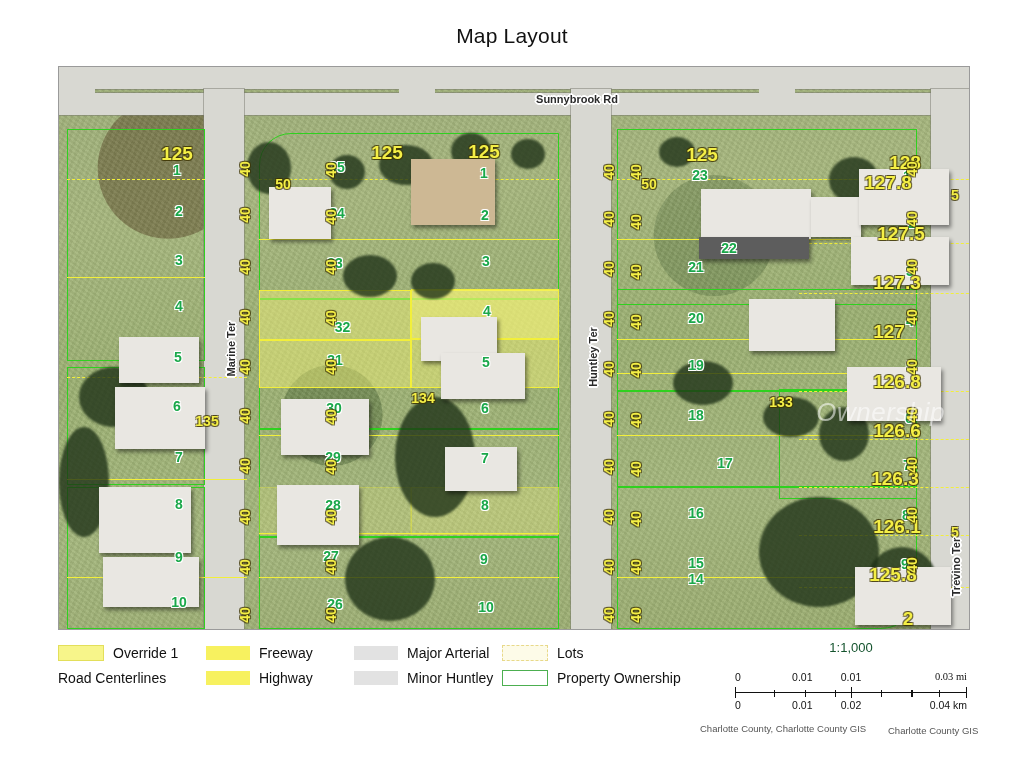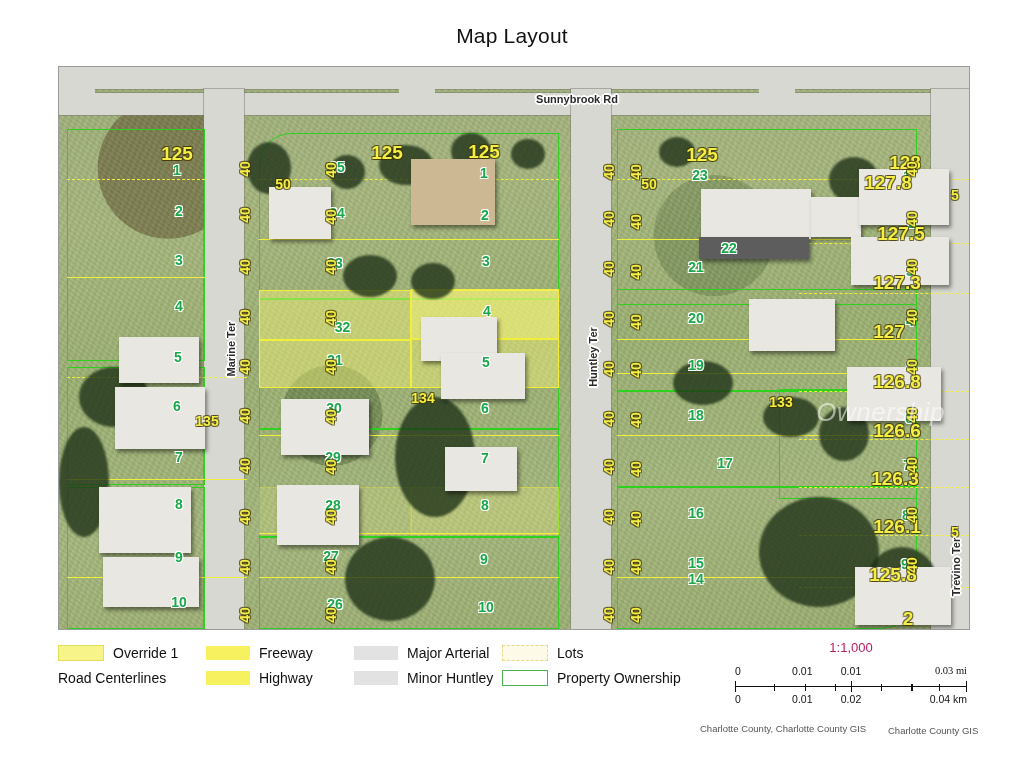--- a/index.html
+++ b/index.html
@@ -82,21 +82,21 @@
   .sw.highway{background:#f7f15f;}
   .sw.collector{background:#e2e2e2;}
   .sw.local{background:#e2e2e2;}
   .sw.major{background:#e2e2e2;}
   .sw.minor{background:#e2e2e2;}
   .sw.lots{background:#fdfbe8;border:1.5px dashed #e8d98a;}
   .sw.prop{background:#fff;border:1.5px solid #4caf50;}
   .legcell.noswatch .lb{margin-left:0;}
   
   #scale{position:absolute;left:735px;top:640px;width:232px;}
-  #ratio{text-align:center;font-size:13px;color:#be185d;margin-bottom:10px;}
+  #ratio{text-align:center;font-size:13px;color:#14532d;margin-bottom:16px;}
   .sbrow{position:relative;height:15px;font-size:10.5px;color:#111;}
   .sbrow span{position:absolute;transform:translateX(-50%);white-space:nowrap;}
   #sbline{position:relative;height:11px;margin:1px 0;}
   #sbline .axis{position:absolute;left:0;right:0;top:5px;height:1.3px;background:#111;}
   #sbline .tick{position:absolute;top:0;width:1.3px;height:11px;background:#111;}
   #sbline .tick.minor{top:3px;height:7px;}
   #credit1{position:absolute;left:700px;top:723px;font-size:9.5px;color:#555;}
   #credit2{position:absolute;left:888px;top:725px;font-size:9.5px;color:#555;}
 </style>
 </head>

